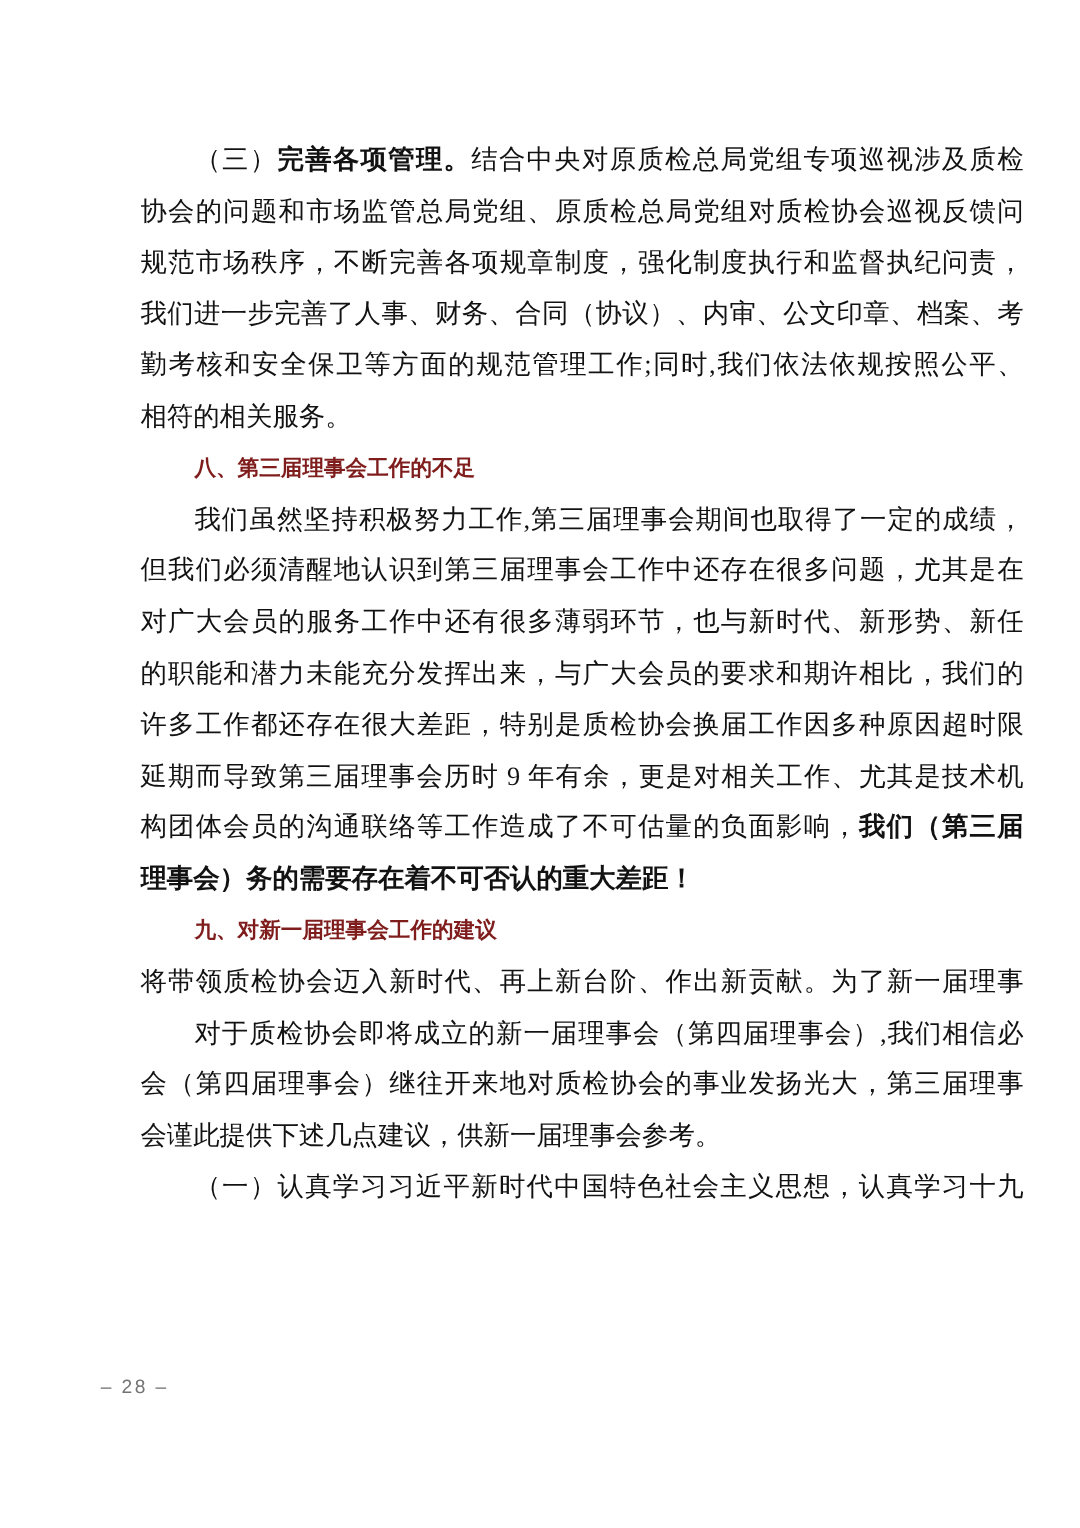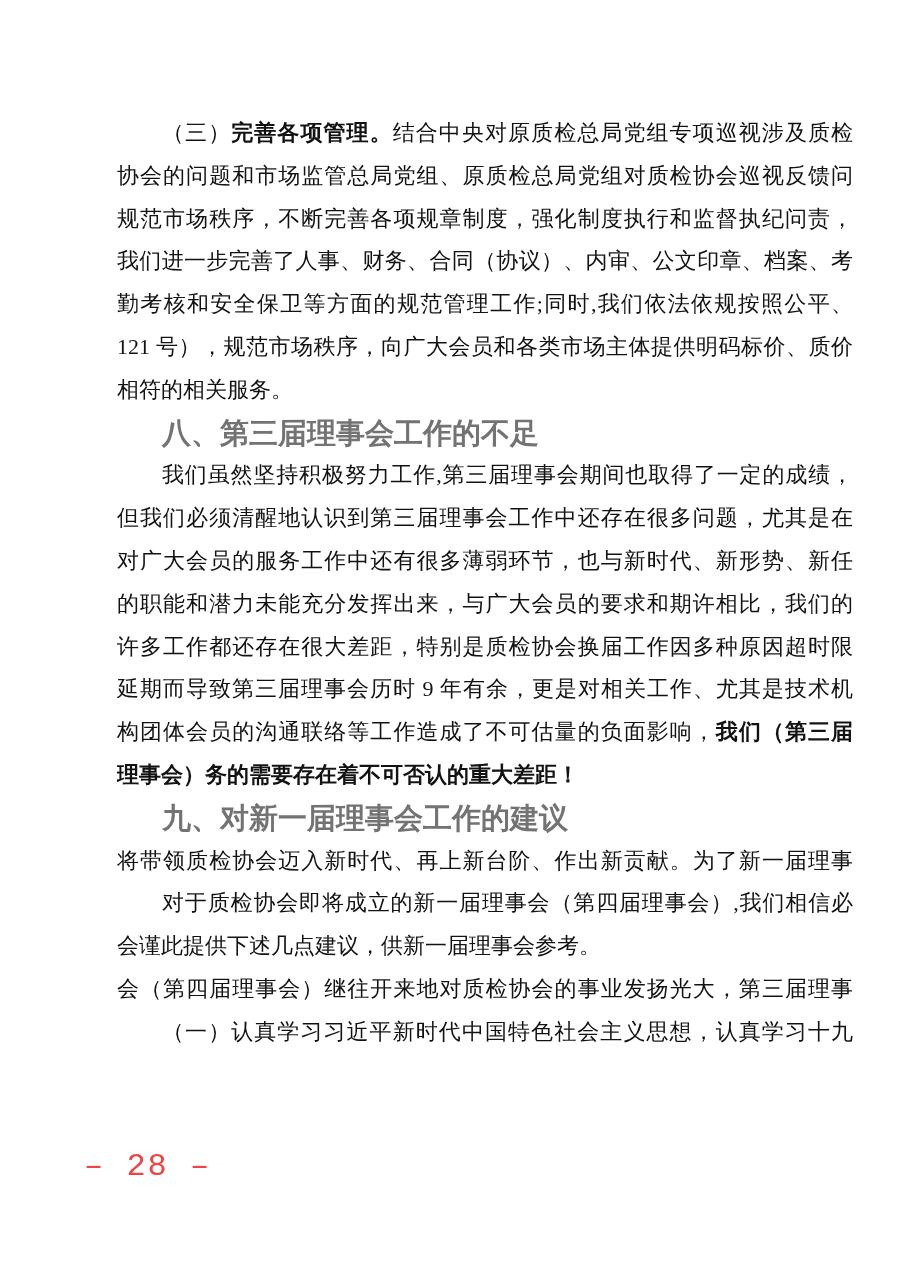--- a/index.html
+++ b/index.html
@@ -35,59 +35,58 @@
   }
   .line.last {
     text-align-last: left;
   }
   .line.indent {
     text-indent: 45px;
   }
   .line.heading {
     font-family: "Liberation Sans", "DejaVu Sans", sans-serif;
     font-weight: bold;
-    font-size: 29px;
+    font-size: 18px;
     text-align: left;
     text-align-last: left;
-    color: #737373;
+    color: #7f1d1d;
   }
   .seg { font-weight: normal; }
   .seg.b { font-weight: bold; }
   .page-footer {
     position: absolute;
     left: 84px;
     top: 1148px;
-    font-family: Liberation Mono, monospace;
-    font-size: 32px;
-    color: #ef4444;
+    font-family: Liberation Sans, sans-serif;
+    font-size: 16px;
+    color: #737373;
     letter-spacing: 2px;
   }
 </style>
 </head>
 <body>
 
 <div class="page">
   <div class="doc-body">
       <div class="line body indent"><span class="seg">（三）</span><span class="seg b">完善各项管理。</span><span class="seg">结合中央对原质检总局党组专项巡视涉及质检</span></div>
       <div class="line body"><span class="seg">协会的问题和市场监管总局党组、原质检总局党组对质检协会巡视反馈问</span></div>
       <div class="line body"><span class="seg">规范市场秩序，不断完善各项规章制度，强化制度执行和监督执纪问责，</span></div>
       <div class="line body"><span class="seg">我们进一步完善了人事、财务、合同（协议）、内审、公文印章、档案、考</span></div>
       <div class="line body"><span class="seg">勤考核和安全保卫等方面的规范管理工作;同时,我们依法依规按照公平、</span></div>
-      <div class="line body"><span class="seg">121 号），规范市场秩序，向广大会员和各类市场主体提供明码标价、质价</span></div>
       <div class="line body last"><span class="seg">相符的相关服务。</span></div>
       <div class="line heading indent last"><span class="seg b">八、第三届理事会工作的不足</span></div>
       <div class="line body indent"><span class="seg">我们虽然坚持积极努力工作,第三届理事会期间也取得了一定的成绩，</span></div>
       <div class="line body"><span class="seg">但我们必须清醒地认识到第三届理事会工作中还存在很多问题，尤其是在</span></div>
       <div class="line body"><span class="seg">对广大会员的服务工作中还有很多薄弱环节，也与新时代、新形势、新任</span></div>
       <div class="line body"><span class="seg">的职能和潜力未能充分发挥出来，与广大会员的要求和期许相比，我们的</span></div>
       <div class="line body"><span class="seg">许多工作都还存在很大差距，特别是质检协会换届工作因多种原因超时限</span></div>
       <div class="line body"><span class="seg">延期而导致第三届理事会历时 9 年有余，更是对相关工作、尤其是技术机</span></div>
       <div class="line body"><span class="seg">构团体会员的沟通联络等工作造成了不可估量的负面影响，</span><span class="seg b">我们（第三届</span></div>
       <div class="line body last"><span class="seg b">理事会）务的需要存在着不可否认的重大差距！</span></div>
       <div class="line heading indent last"><span class="seg b">九、对新一届理事会工作的建议</span></div>
       <div class="line body"><span class="seg">将带领质检协会迈入新时代、再上新台阶、作出新贡献。为了新一届理事</span></div>
       <div class="line body indent"><span class="seg">对于质检协会即将成立的新一届理事会（第四届理事会）,我们相信必</span></div>
+      <div class="line body"><span class="seg">会（第四届理事会）继往开来地对质检协会的事业发扬光大，第三届理事</span></div>
       <div class="line body last"><span class="seg">会谨此提供下述几点建议，供新一届理事会参考。</span></div>
-      <div class="line body"><span class="seg">会（第四届理事会）继往开来地对质检协会的事业发扬光大，第三届理事</span></div>
       <div class="line body indent"><span class="seg">（一）认真学习习近平新时代中国特色社会主义思想，认真学习十九</span></div>
     </div>
   <div class="page-footer">– 28 –</div>
 </div>
 
 </body></html>

